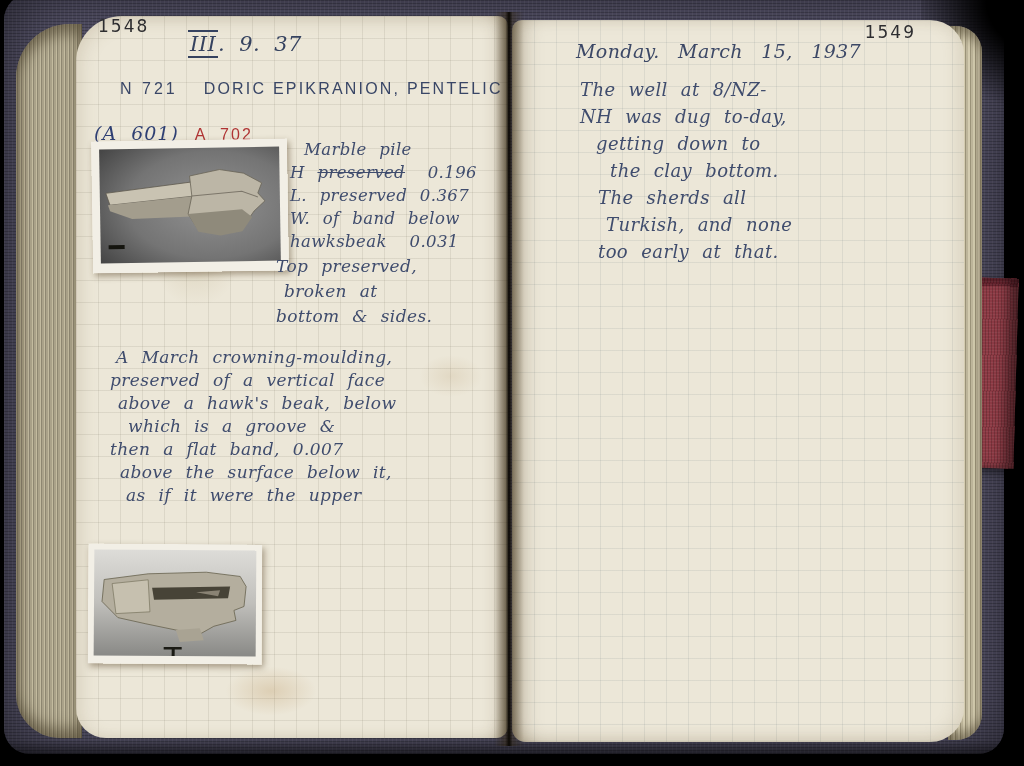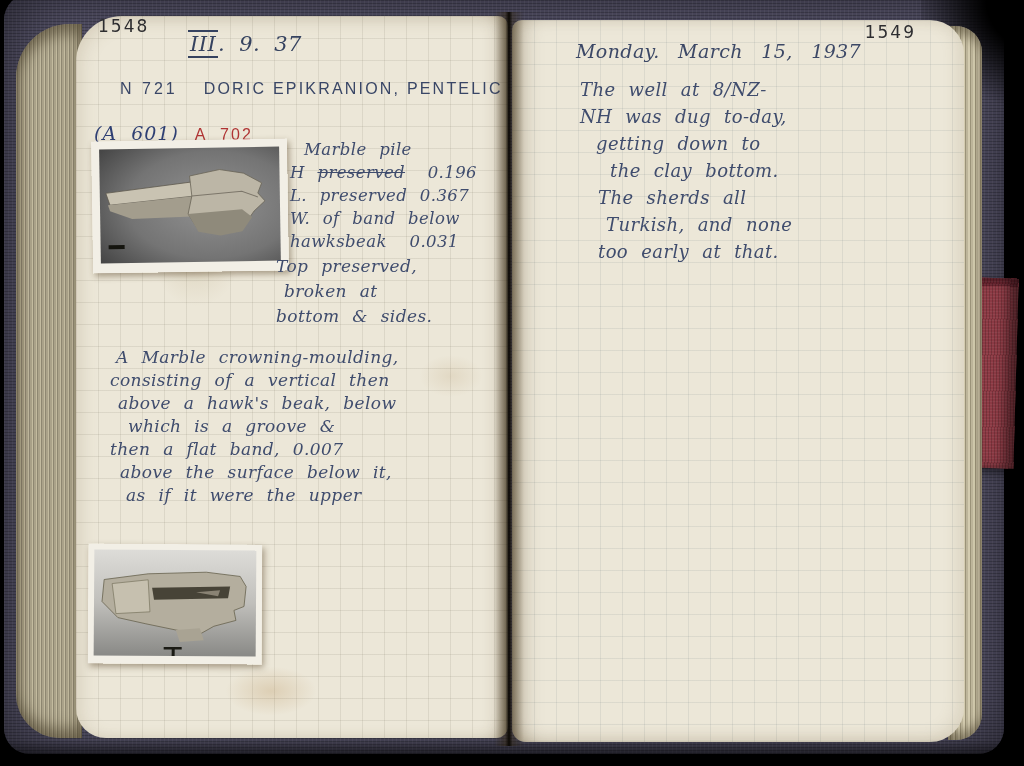--- a/index.html
+++ b/index.html
@@ -171,22 +171,22 @@
       </div>
     </div>
 
     <div class="hand cond">
       <div>Top preserved,</div>
       <div>broken at</div>
       <div>bottom &amp; sides.</div>
     </div>
 
     <div class="hand desc">
-      <div>A Marble crowning-moulding,</div>
-      <div>consisting of a vertical then</div>
+      <div>A March crowning-moulding,</div>
+      <div>preserved of a vertical face</div>
       <div>above a hawk's beak, below</div>
       <div>which is a groove &amp;</div>
       <div>then a flat band, 0.007</div>
       <div>above the surface below it,</div>
       <div>as if it were the upper</div>
     </div>
 
     <div class="photo photo2">
       <svg width="174" height="120" viewBox="0 0 174 120">
         <defs>

